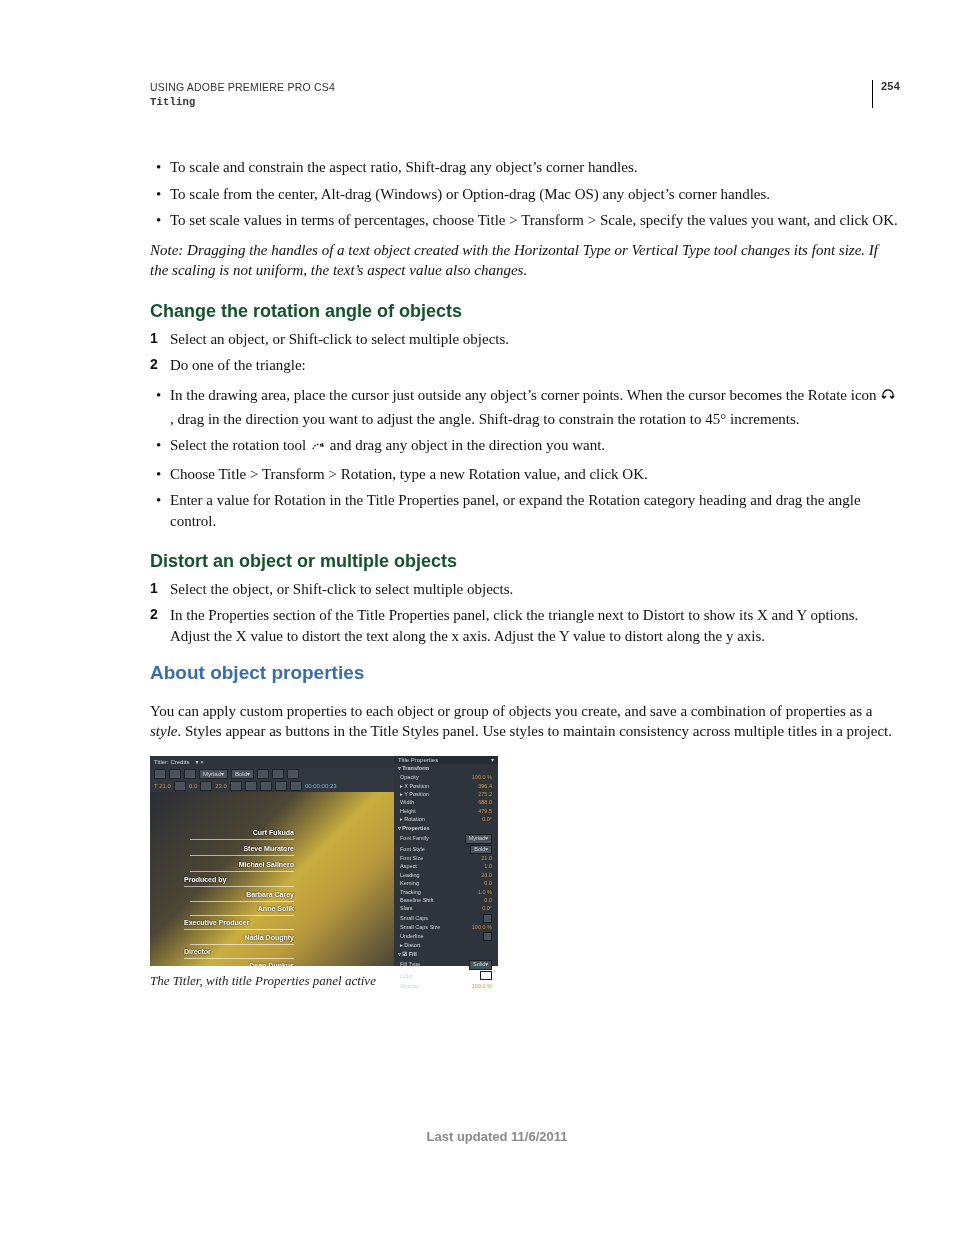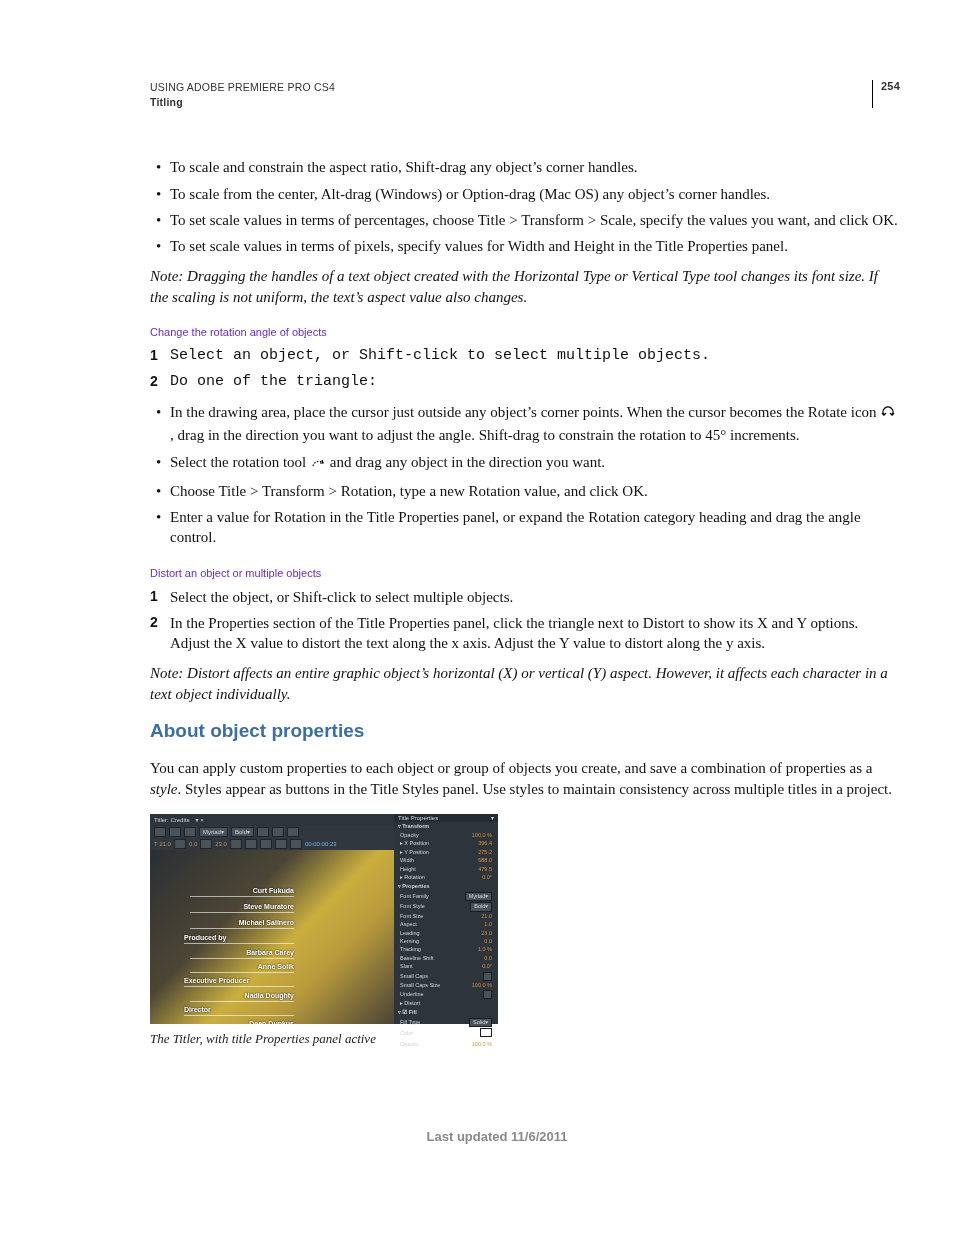--- a/index.html
+++ b/index.html
@@ -19,21 +19,21 @@
     display: flex;
     justify-content: space-between;
     align-items: flex-start;
     font-family: "Myriad Pro", Arial, Helvetica, sans-serif;
     font-size: 10.5px;
     letter-spacing: 0.02em;
     margin-bottom: 6px;
   }
   .header-left { line-height: 1.4; }
   .header-title { color: #333; }
-  .header-section { font-weight: 700; color: #333; }
+  .header-section { font-weight: 700; color: #333; font-family: Liberation Mono, monospace; }
   .pg-wrap {
     display: flex;
     align-items: stretch;
   }
   .pg-rule {
     width: 1px;
     background: #000;
     height: 28px;
     margin-right: 8px;
   }
@@ -76,24 +76,24 @@
     font-family: "Myriad Pro", Arial, sans-serif;
     font-size: 14px;
   }
   .note {
     font-style: italic;
     margin: 8px 0 14px 0;
   }
   .note-label { font-weight: 400; font-style: italic; }
   h3.sub {
     font-family: "Myriad Pro", Arial, sans-serif;
-    font-weight: 400;
-    font-size: 11px;
+    font-weight: 700;
+    font-size: 18px;
     margin: 18px 0 4px 0;
-    color: #6d28d9;
+    color: #14532d;
   }
   h1.h1 {
     font-family: "Myriad Pro", Arial, sans-serif;
     font-weight: 700;
     font-size: 27px;
     margin: 40px 0 12px 0;
     color: #000;
   }
   h2.h2 {
     font-family: "Myriad Pro", Arial, sans-serif;
@@ -208,30 +208,29 @@
       <div class="pg-num">254</div>
     </div>
   </div>
 
   <div class="body">
 
     <ul class="bullets">
       <li>To scale and constrain the aspect ratio, Shift-drag any object’s corner handles.</li>
       <li>To scale from the center, Alt-drag (Windows) or Option-drag (Mac OS) any object’s corner handles.</li>
       <li>To set scale values in terms of percentages, choose Title &gt; Transform &gt; Scale, specify the values you want, and click OK.</li>
-      <li>To set scale values in terms of pixels, specify values for Width and Height in the Title Properties panel.</li>
     </ul>
 
     <p class="note">
       <span class="note-label">Note:</span>
       <span>Dragging the handles of a text object created with the Horizontal Type or Vertical Type tool changes its font size. If the scaling is not uniform, the text’s aspect value also changes.</span>
     </p>
 
     <h3 class="sub">Change the rotation angle of objects</h3>
-    <ol class="steps" style="counter-reset: step 0; font-family: Liberation Mono, monospace;">
+    <ol class="steps" style="counter-reset: step 0;">
       <li>Select an object, or Shift-click to select multiple objects.</li>
       <li>Do one of the triangle:</li>
     </ol>
     <ul class="bullets">
       <li>
         <span>In the drawing area, place the cursor just outside any object’s corner points. When the cursor becomes the Rotate icon </span>
         <span class="inline-icon">
           <svg width="16" height="14" viewBox="0 0 16 14">
             <path d="M4 9 A5 5 0 1 1 12 9" fill="none" stroke="#000" stroke-width="1.3"></path>
             <path d="M2 7 L4 9 L6 7" fill="none" stroke="#000" stroke-width="1.3"></path>
@@ -252,24 +251,20 @@
       <li>Choose Title &gt; Transform &gt; Rotation, type a new Rotation value, and click OK.</li>
       <li>Enter a value for Rotation in the Title Properties panel, or expand the Rotation category heading and drag the angle control.</li>
     </ul>
 
     <h3 class="sub">Distort an object or multiple objects</h3>
     <ol class="steps" style="counter-reset: step 0;">
       <li>Select the object, or Shift-click to select multiple objects.</li>
       <li>In the Properties section of the Title Properties panel, click the triangle next to Distort to show its X and Y options. Adjust the X value to distort the text along the x axis. Adjust the Y value to distort along the y axis.</li>
     </ol>
 
-    <p class="note">
-      <span class="note-label">Note:</span>
-      <span>Distort affects an entire graphic object’s horizontal (X) or vertical (Y) aspect. However, it affects each character in a text object individually.</span>
-    </p>
 
 
     <h2 class="h2">About object properties</h2>
     <p>
       <span>You can apply custom properties to each object or group of objects you create, and save a combination of properties as a </span><span style="font-style:italic">style</span><span>. Styles appear as buttons in the Title Styles panel. Use styles to maintain consistency across multiple titles in a project.</span>
     </p>
 
     <div class="mini-app">
       <div class="mini-left">
         <div class="mini-titlebar">

